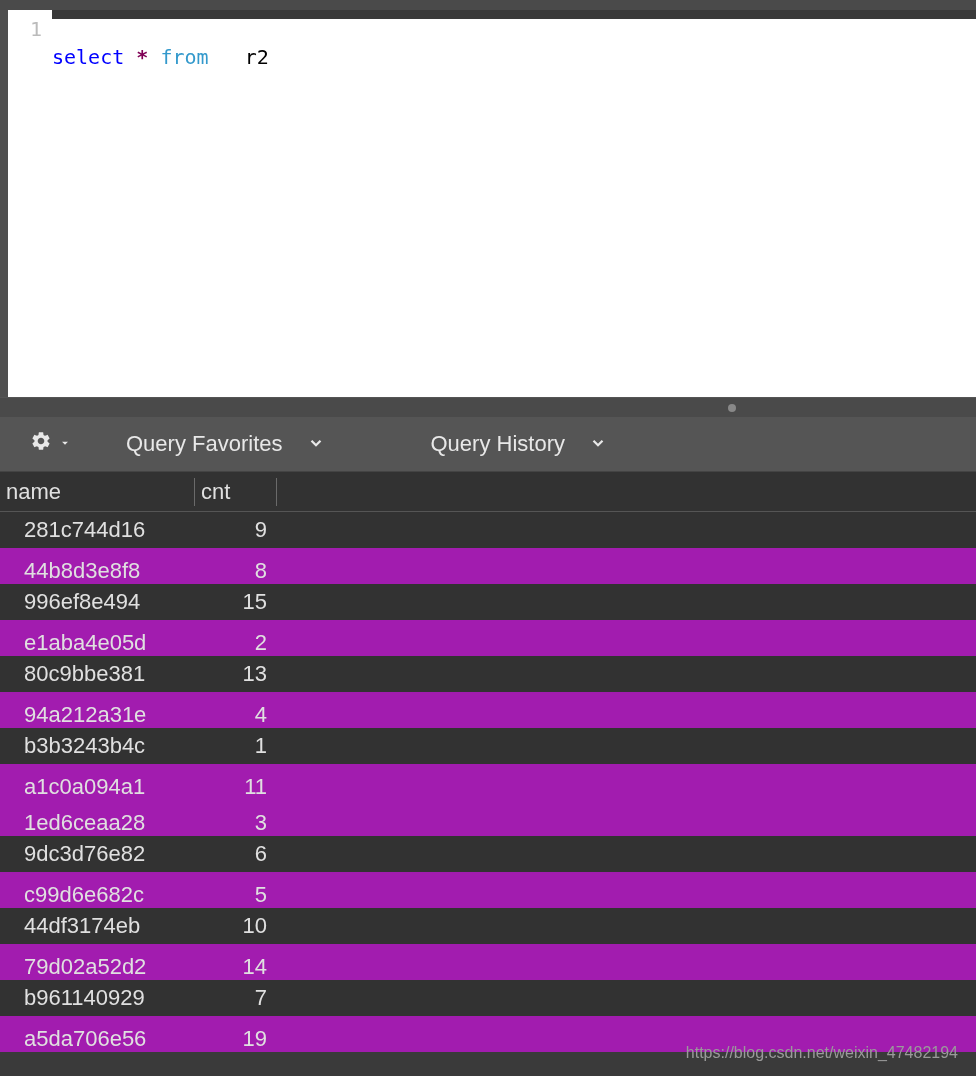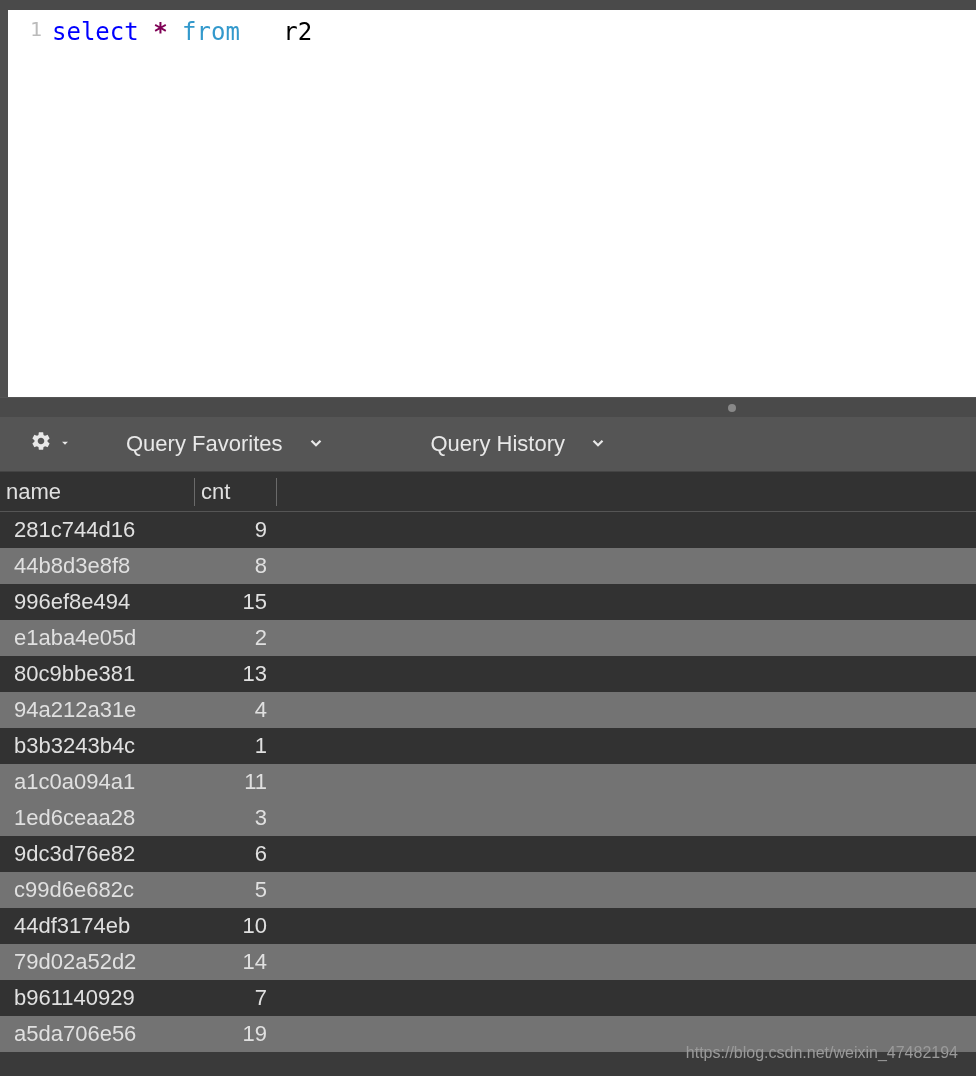--- a/index.html
+++ b/index.html
@@ -32,26 +32,27 @@
       text-align: right;
       padding-right: 10px;
       padding-top: 7px;
       color: #bbbbbb;
       font-size: 20px;
       font-family: Menlo, Consolas, monospace;
     }
     .code-area {
       flex: 1;
       background: #ffffff;
-      padding-top: 6px;
+      padding-top: 24px;
       padding-left: 0px;
       font-family: Menlo, Consolas, monospace;
-      font-size: 24px;
+      font-size: 20px;
       color: #000;
       line-height: 1.4;
+      margin-top: 9px;
     }
     .kw-select { color: #0000ff; }
     .kw-star { color: #7f0055; font-weight: bold; }
     .kw-from { color: #3399cc; }
     .ident { color: #000; }
     .divider {
       height: 20px;
       background: #4a4a4a;
       border-top: 1px solid #555;
       position: relative;
@@ -122,24 +123,24 @@
     .table-body {
       overflow-y: hidden;
     }
     .table-row {
       display: flex;
       height: 36px;
       align-items: center;
       font-size: 22px;
     }
     .table-row.even { background: #323232; }
-    .table-row.odd { background: #737373; }
+    .table-row.odd { background: #a21caf; align-items: flex-end; }
     .td {
       color: #e0e0e0;
-      padding-left: 14px;
+      padding-left: 24px;
     }
     .td.name-col { width: 195px; text-align: left; }
     .td.cnt-col { width: 82px; text-align: right; padding-right: 10px; padding-left: 0; }
     .watermark {
       position: absolute;
       bottom: 14px;
       right: 18px;
       color: #9a9a9a;
       font-size: 16px;
       margin-left: 36px;

